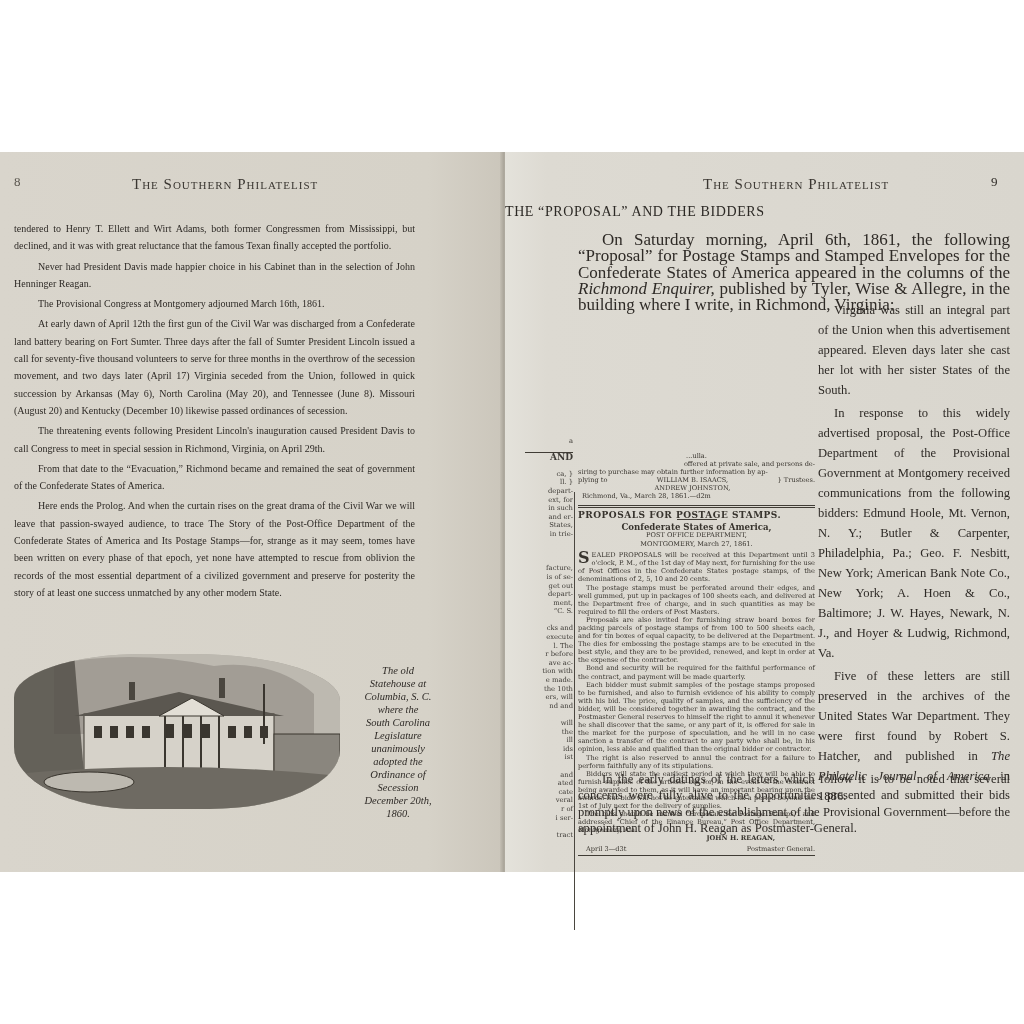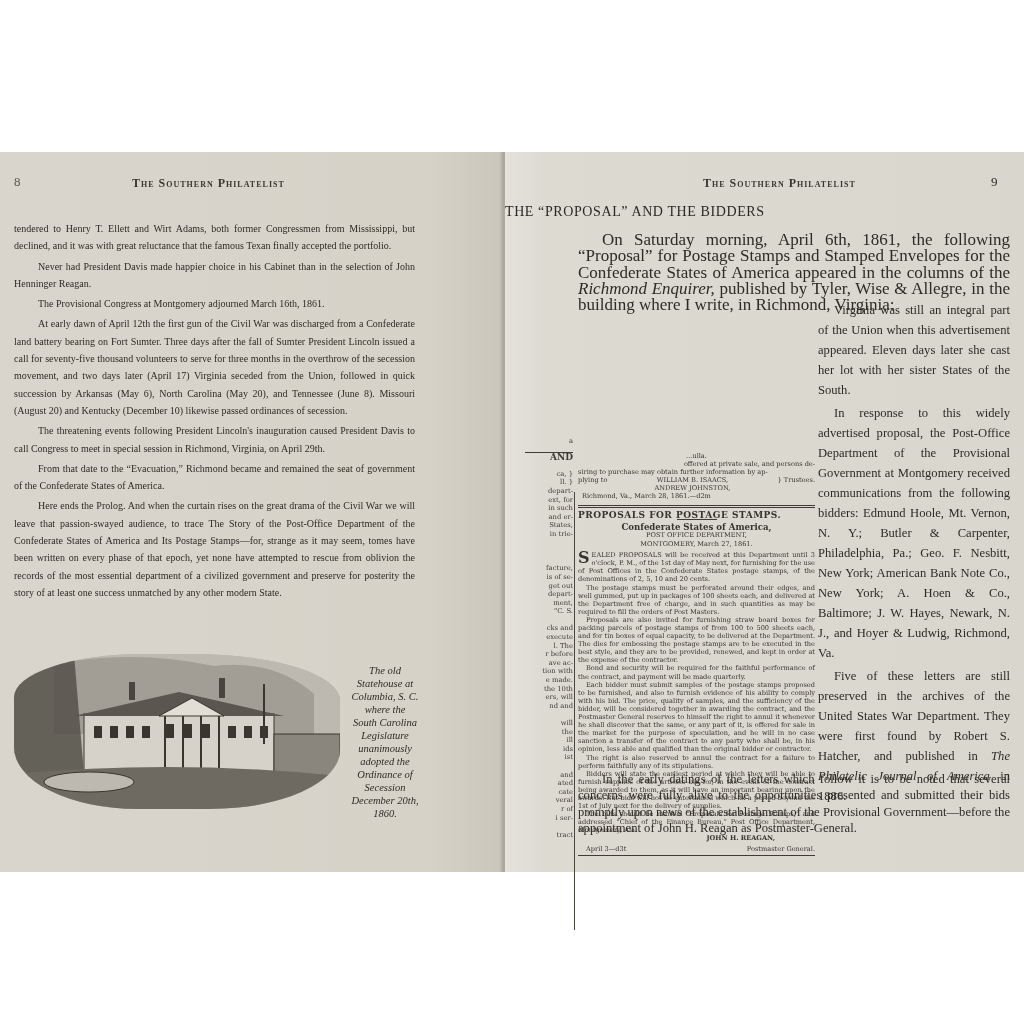--- a/index.html
+++ b/index.html
@@ -6,34 +6,34 @@
   body {
     width:1024px; height:1024px; background:#ffffff; position:relative; overflow:hidden;
     font-family:"Liberation Serif", "DejaVu Serif", serif; color:#2e2a26;
   }
   .spread { position:absolute; left:0; top:152px; width:1024px; height:720px; background:#b9b5ad; }
   .page { position:absolute; top:0; height:720px; overflow:hidden; }
   .page-left { left:0; width:503px; background:linear-gradient(90deg,#d9d5cc 0%,#d6d2c8 85%,#cbc6bb 100%); }
   .page-right { left:505px; width:519px; background:linear-gradient(90deg,#e4e2db 0%,#dddad2 8%,#d9d6ce 100%); }
   .gutter { position:absolute; left:500px; top:0; width:8px; height:720px; background:linear-gradient(90deg,#c4bfb4,#a9a499,#d0ccc3); }
 
-  .running-head { position:absolute; top:24px; font-size:12px; letter-spacing:1px; font-variant:small-caps; color:#3a3631;font-weight:bold; }
+  .running-head { position:absolute; top:24px; font-size:15px; letter-spacing:1px; font-variant:small-caps; color:#3a3631; }
   .folio { position:absolute; top:22px; font-size:13px; color:#5a564f; }
 
   .body-text { position:absolute; font-size:10px; line-height:17.3px; text-align:justify; }
   .body-text p { margin:0 0 3px 0; text-indent:24px; }
   .body-text p.noindent { text-indent:0; }
   .right-col p { margin:0 0 3px 0; }
 
   .chapter-title { position:absolute; top:52px; left:0; width:519px; text-align:left; font-size:14px; letter-spacing:0.6px; color:#2c2925; }
 
   
   .engraving { position:absolute; left:14px; top:502px; width:326px; height:155px; border-radius:40% 45% 40% 38% / 28% 30% 38% 40%; overflow:hidden;
     background:radial-gradient(ellipse at 50% 30%, #c9c5bc 0%, #a7a39b 55%, #7d7970 100%); }
-  .caption { position:absolute; left:345px; top:512px; width:80px; font-style:italic; font-size:10.5px; line-height:13px; text-align:center; color:#2e2a26; }
+  .caption { position:absolute; left:358px; top:512px; width:80px; font-style:italic; font-size:10.5px; line-height:13px; text-align:center; color:#2e2a26; }
 
   
   .clip-frag { position:absolute; left:525px; top:285px; width:48px; font-family:"DejaVu Serif",serif; font-size:6.8px; line-height:8.6px; text-align:right; color:#3d3a35; }
   .clip-vline { position:absolute; left:574px; top:340px; width:1px; height:438px; background:#4a463f; }
   .clip { position:absolute; left:578px; top:300px; width:237px; font-family:"DejaVu Serif",serif; font-size:6.6px; line-height:8.1px; color:#37332d; text-align:justify; }
   .clip .ad-top { text-align:right; }
   .clip .rule2 { border-top:1px solid #403c35; border-bottom:1px solid #403c35; height:1px; margin:4px 0 3px 0; }
   .clip .headline { font-weight:bold; font-size:9px; letter-spacing:0.5px; text-align:left; margin:3px 0 0 0; }
   .clip .shortrule { width:40px; border-top:1px solid #403c35; margin:0 auto 3px auto; }
   .clip .dept { text-align:center; line-height:8.5px; margin-bottom:3px; }

